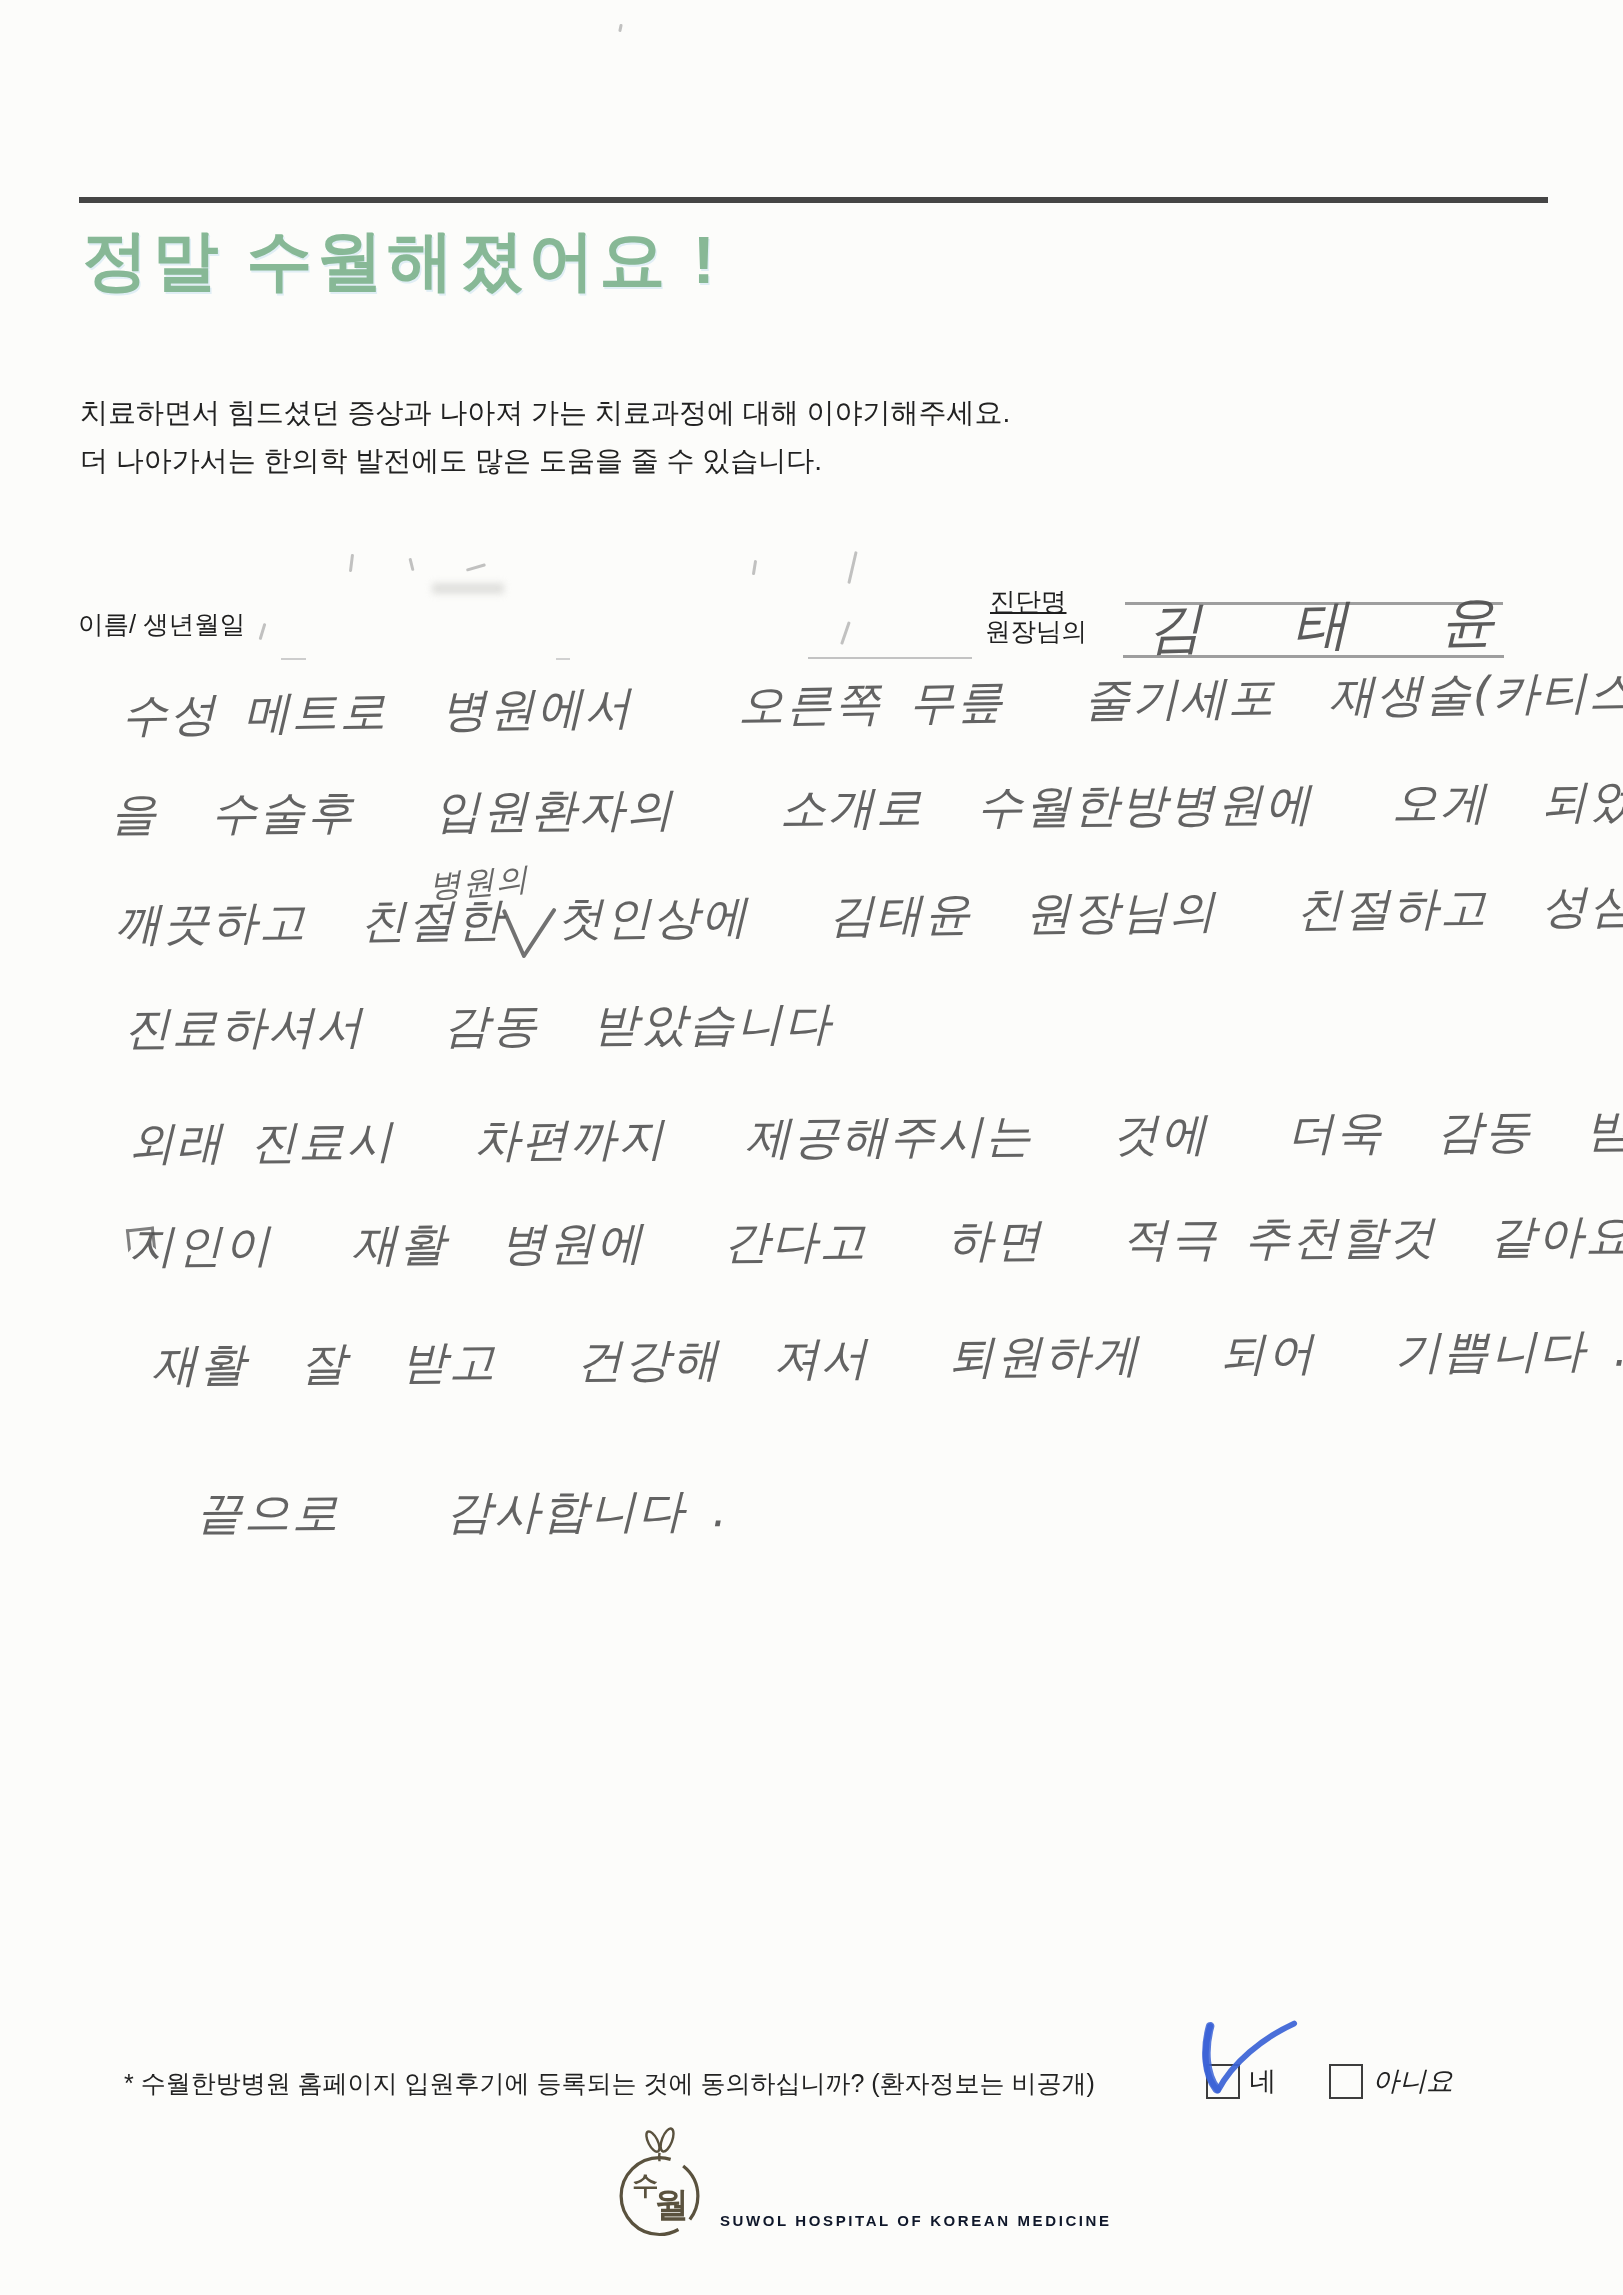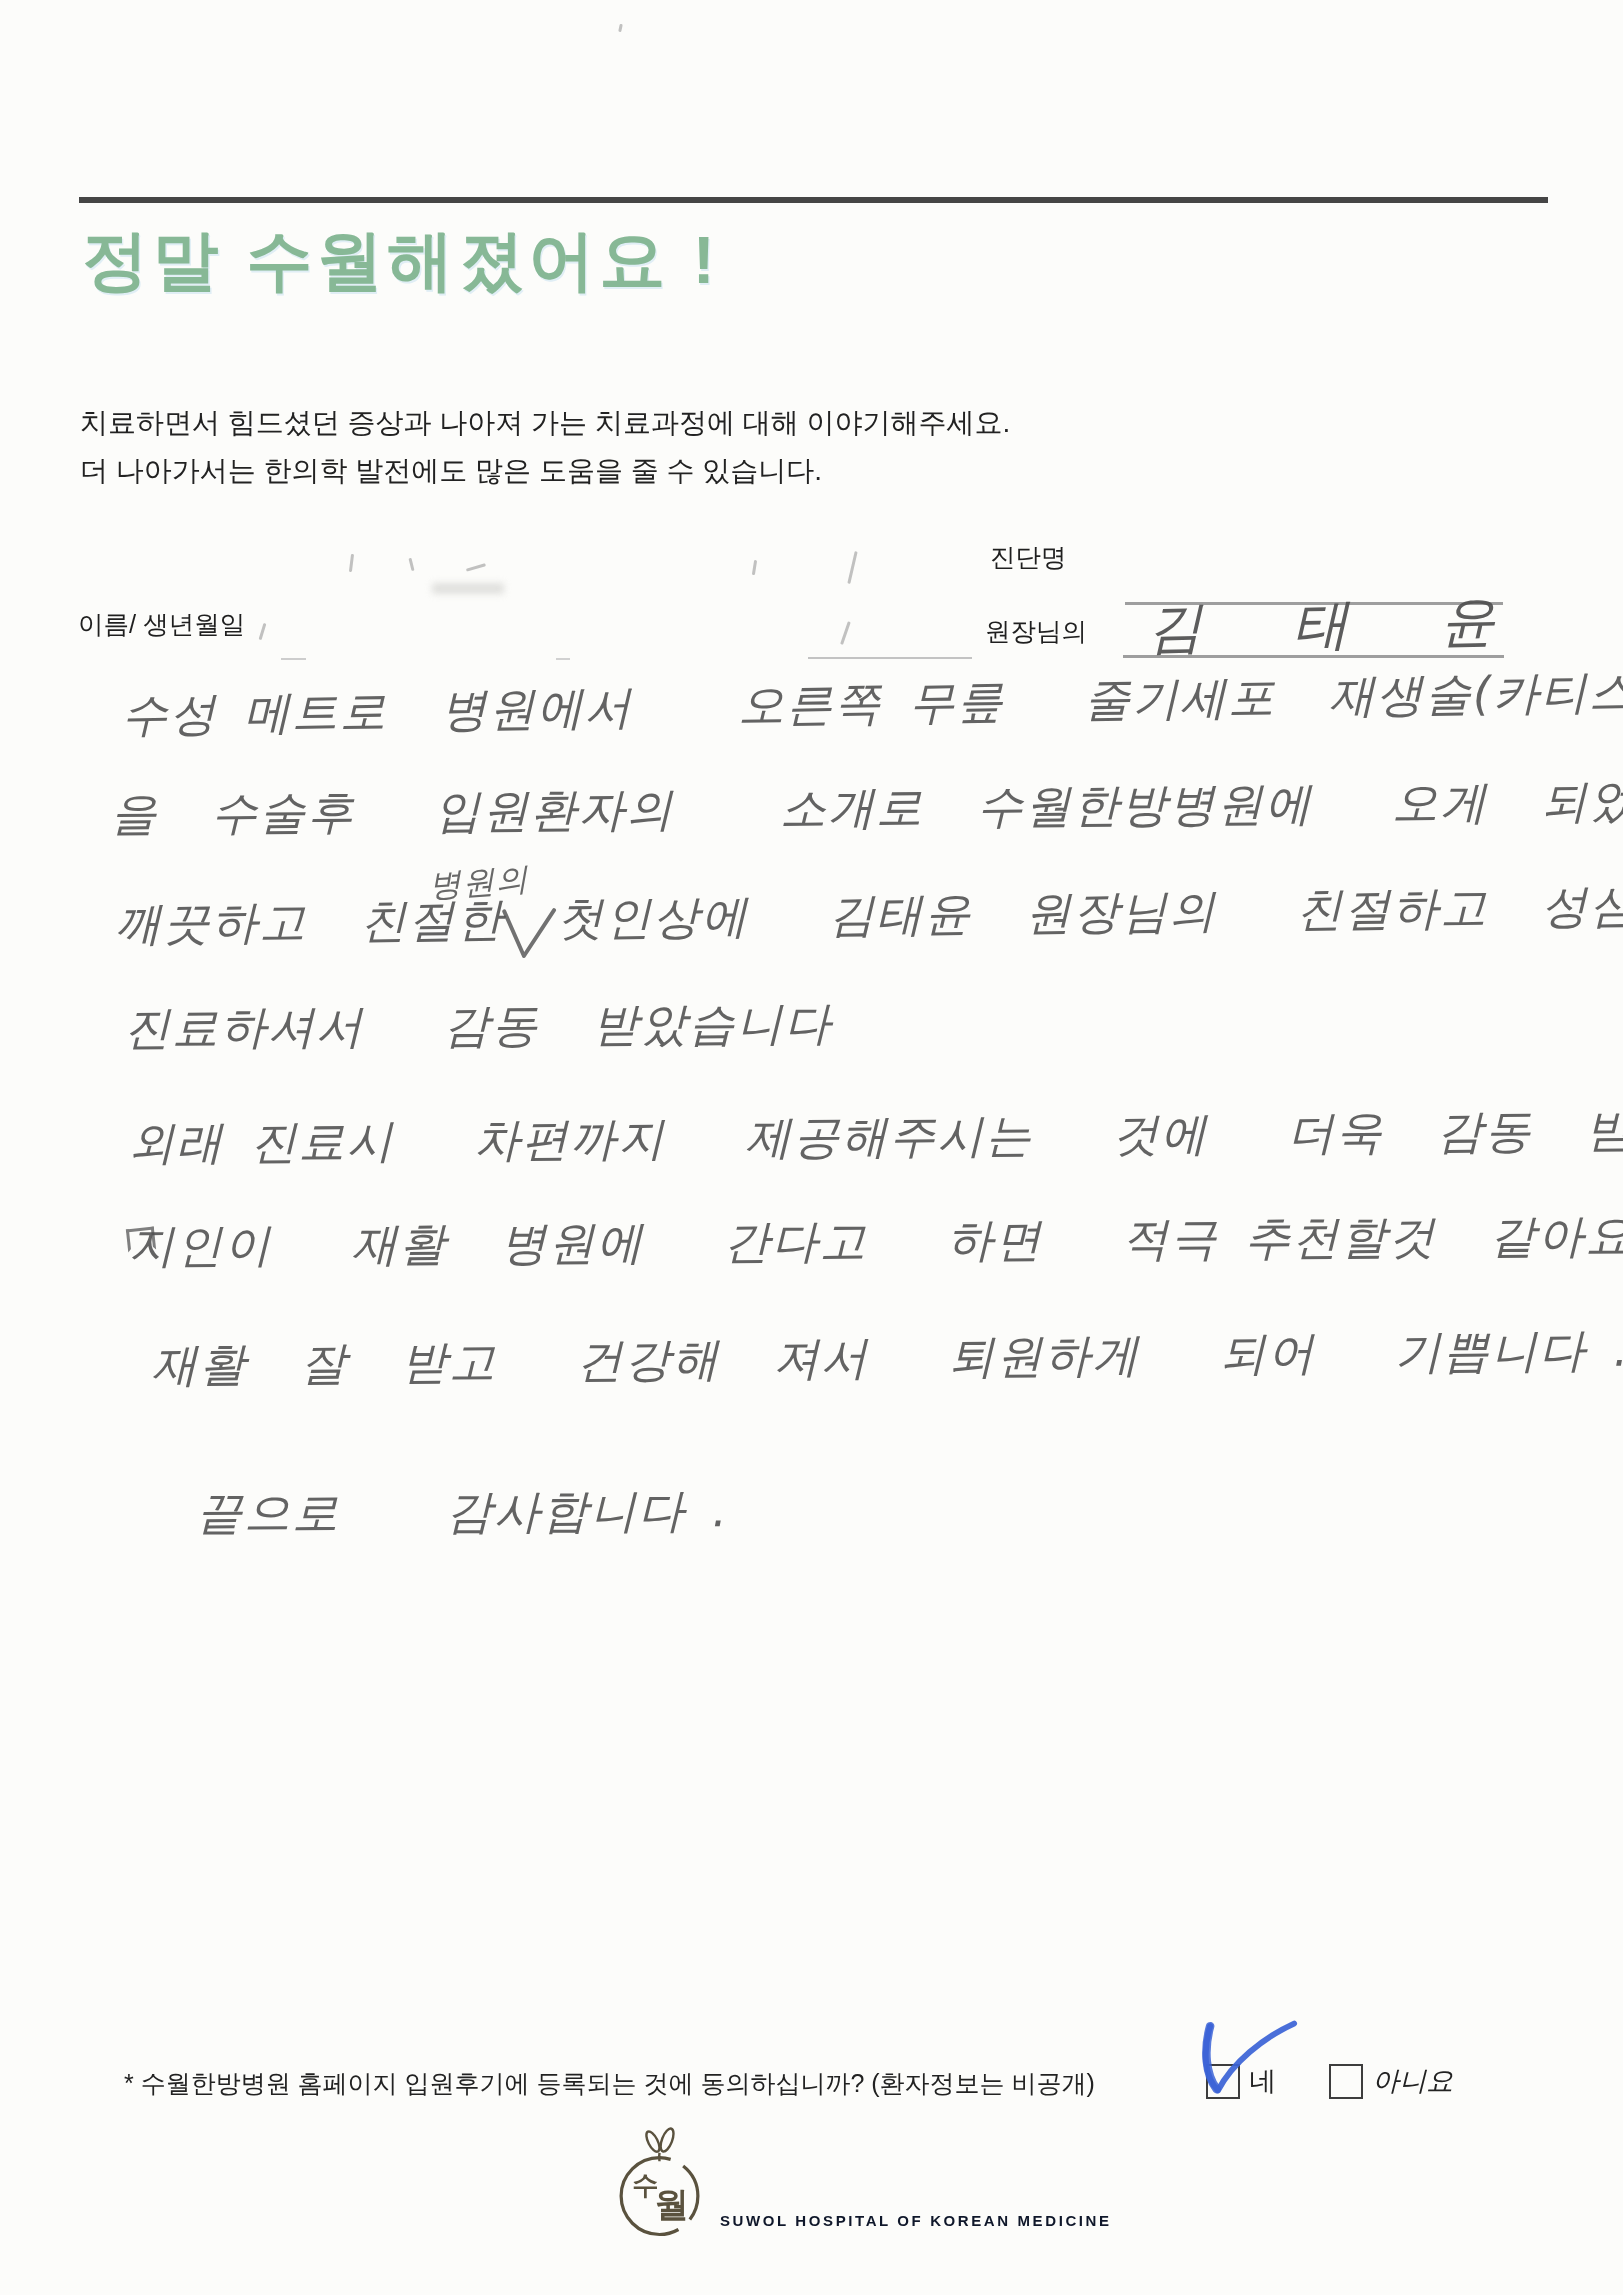--- a/index.html
+++ b/index.html
@@ -14,26 +14,26 @@
   
   .top-rule{position:absolute;left:79px;top:197px;width:1469px;height:5.9px;background:#454545;}
   
   .title{
     position:absolute;left:82px;top:216px;
     font-size:66px;font-weight:bold;letter-spacing:4.6px;
     color:#87b896;text-shadow:1.3px 2px 0 rgba(150,200,235,.28);
     white-space:pre;
   }
   
-  .intro{position:absolute;left:80px;top:399px;font-size:28px;line-height:48px;color:#222;}
+  .intro{position:absolute;left:80px;top:389px;font-size:28px;line-height:48px;color:#222;}
   .intro div{white-space:pre;}
   
   .label{position:absolute;font-size:25.5px;color:#1f1f1f;white-space:pre;}
   .lbl-name{left:78px;top:607px;}
-  .lbl-diag{left:990px;top:540px;}
+  .lbl-diag{left:990px;top:584px;text-decoration:underline;}
   .lbl-doctor{left:985px;top:614px;}
   .rule-thin{position:absolute;height:2.6px;background:#8d8d8d;opacity:.85;}
   .rule-diag{left:1125px;top:602px;width:378px;}
   .rule-doctor{left:1123px;top:655px;width:381px;}
   .rule-faint{left:808px;top:657px;width:164px;height:2px;background:#b8b8b8;}
   .dash-1{left:281px;top:658px;width:25px;height:2px;background:#c4c4c4;}
   .dash-2{left:556px;top:658px;width:14.4px;height:2px;background:#c9c9c9;}
   .hw{font-family:"DejaVu Sans","Liberation Sans",sans-serif;font-style:italic;color:#4f4f4f;}
   .doctor-name{
     position:absolute;left:1147px;top:588px;

